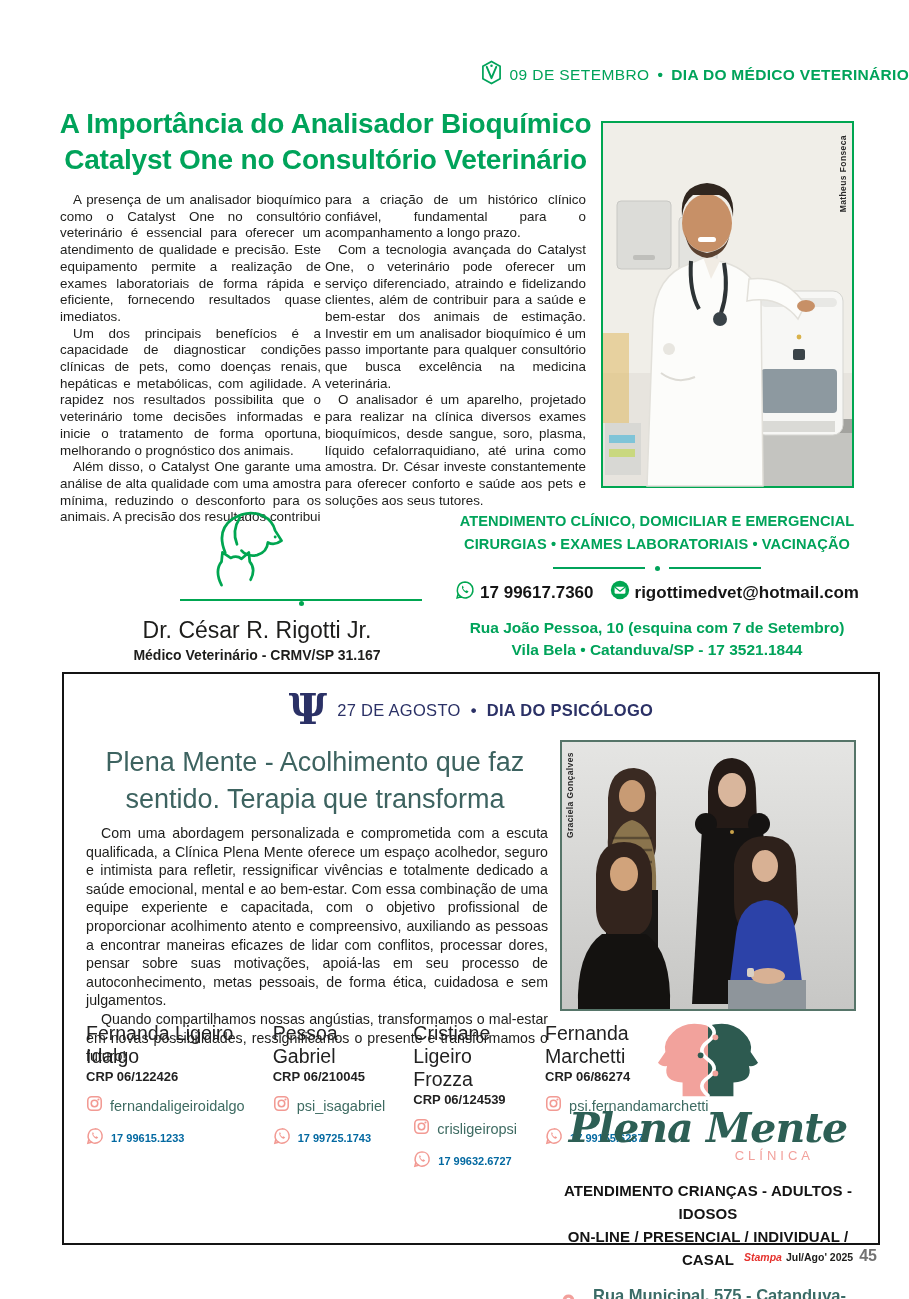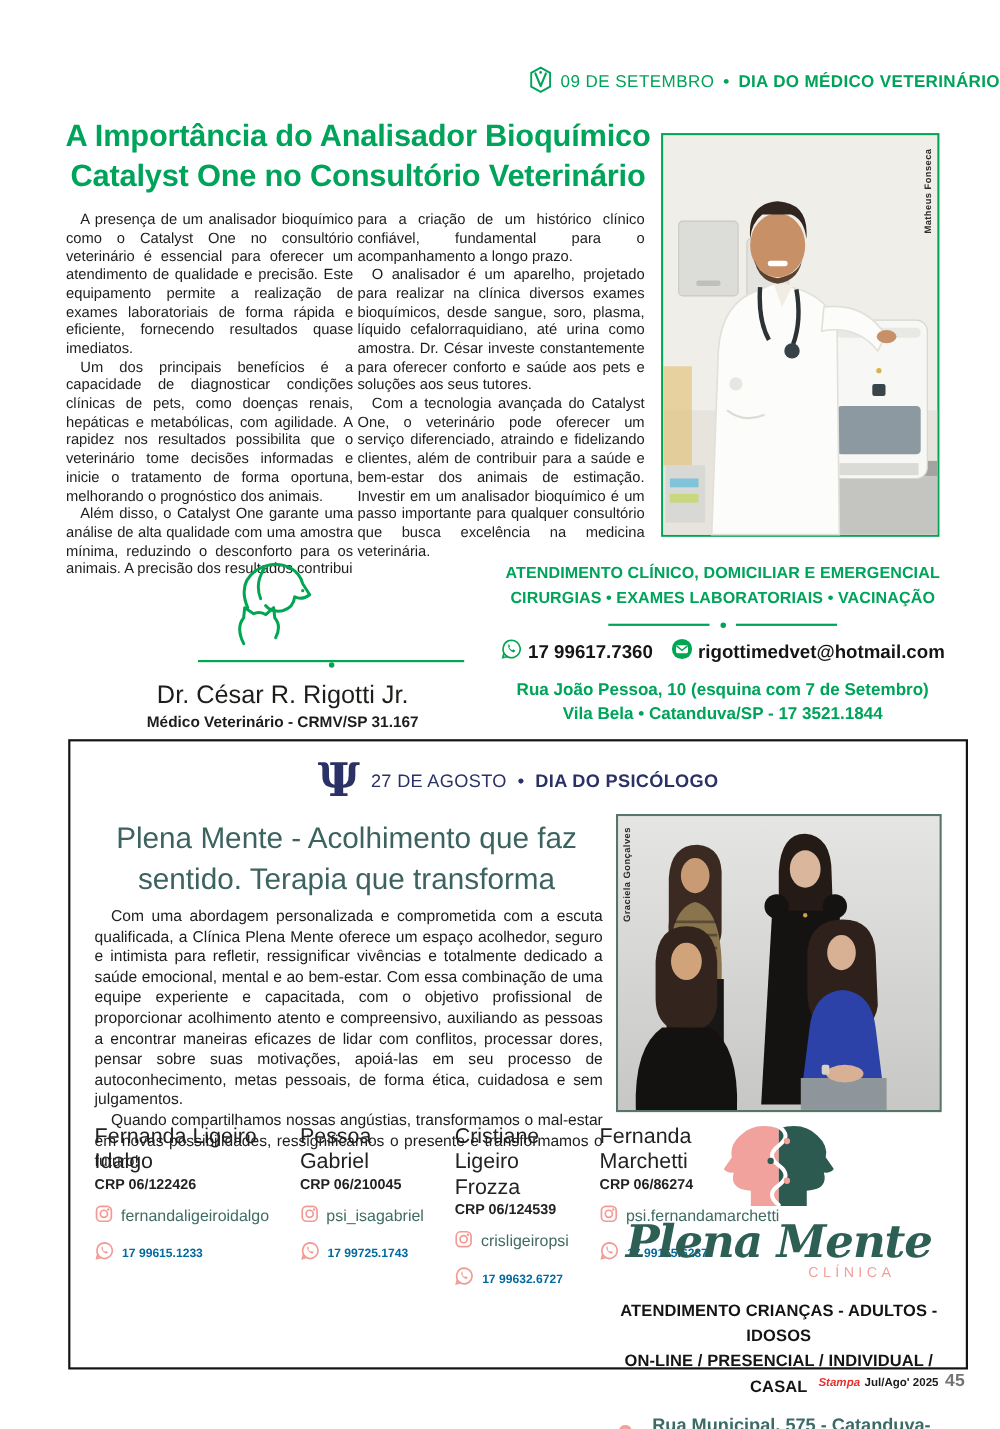--- a/index.html
+++ b/index.html
@@ -103,22 +103,22 @@
       <span>Catalyst One no Consultório Veterinário</span>
     </h1>
 
     <div class="abs vet-col c1">
       <p>A presença de um analisador bioquímico como o Catalyst One no consultório veterinário é essencial para oferecer um atendimento de qualidade e precisão. Este equipamento permite a realização de exames laboratoriais de forma rápida e eficiente, fornecendo resultados quase imediatos.</p>
       <p>Um dos principais benefícios é a capacidade de diagnosticar condições clínicas de pets, como doenças renais, hepáticas e metabólicas, com agilidade. A rapidez nos resultados possibilita que o veterinário tome decisões informadas e inicie o tratamento de forma oportuna, melhorando o prognóstico dos animais.</p>
       <p>Além disso, o Catalyst One garante uma análise de alta qualidade com uma amostra mínima, reduzindo o desconforto para os animais. A precisão dos resultados contribui</p>
     </div>
     <div class="abs vet-col c2">
       <p style="text-indent:0;">para a criação de um histórico clínico confiável, fundamental para o acompanhamento a longo prazo.</p>
+      <p>Com a tecnologia avançada do Catalyst One, o veterinário pode oferecer um serviço diferenciado, atraindo e fidelizando clientes, além de contribuir para a saúde e bem-estar dos animais de estimação. Investir em um analisador bioquímico é um passo importante para qualquer consultório que busca excelência na medicina veterinária.</p>
       <p>O analisador é um aparelho, projetado para realizar na clínica diversos exames bioquímicos, desde sangue, soro, plasma, líquido cefalorraquidiano, até urina como amostra. Dr. César investe constantemente para oferecer conforto e saúde aos pets e soluções aos seus tutores.</p>
-      <p>Com a tecnologia avançada do Catalyst One, o veterinário pode oferecer um serviço diferenciado, atraindo e fidelizando clientes, além de contribuir para a saúde e bem-estar dos animais de estimação. Investir em um analisador bioquímico é um passo importante para qualquer consultório que busca excelência na medicina veterinária.</p>
     </div>
 
     <div class="abs vet-photo">
       <svg viewBox="0 0 249 363" preserveAspectRatio="none">
         <rect width="249" height="363" fill="#f0eee8"></rect>
         <rect y="250" width="249" height="113" fill="#e7e4de"></rect>
         <rect x="14" y="78" width="54" height="68" rx="4" fill="#dcdcd8" stroke="#c8c8c4"></rect>
         <rect x="30" y="132" width="22" height="5" rx="2" fill="#bfbfbb"></rect>
         <rect x="76" y="94" width="38" height="56" rx="4" fill="#e3e3df" stroke="#ccccc8"></rect>
         <rect x="0" y="210" width="26" height="90" fill="#e0ba62" opacity=".55"></rect>

